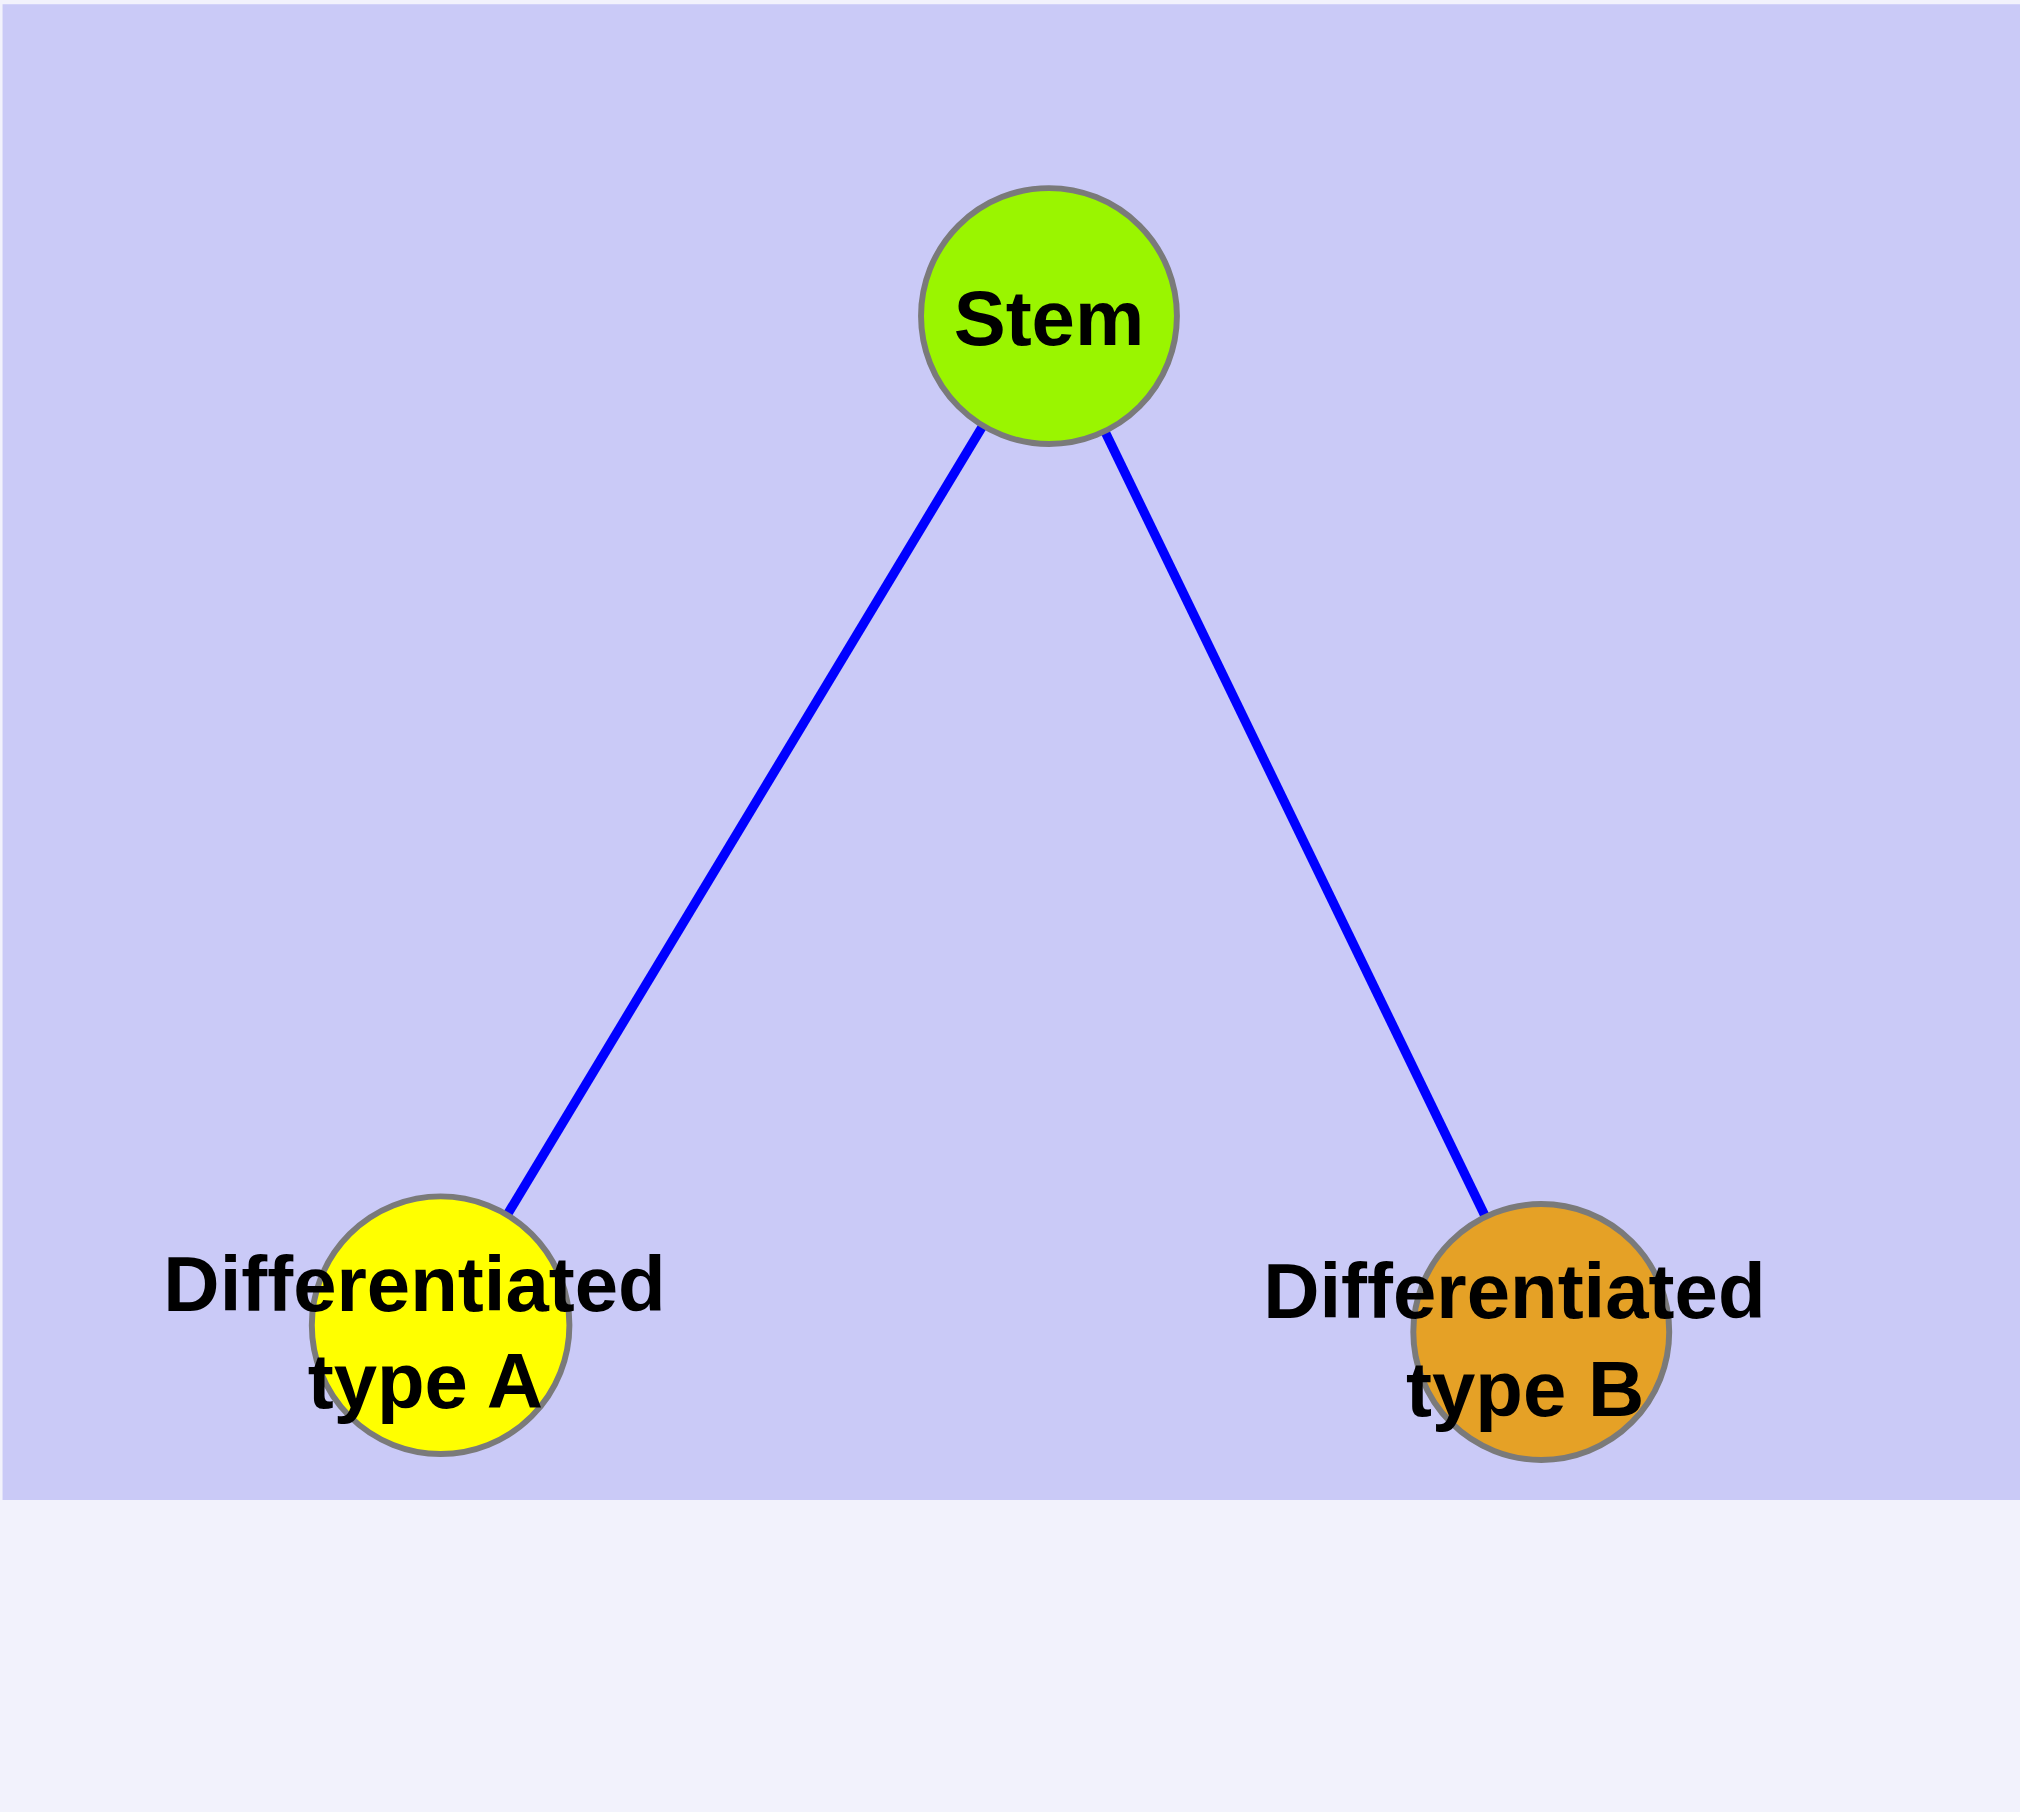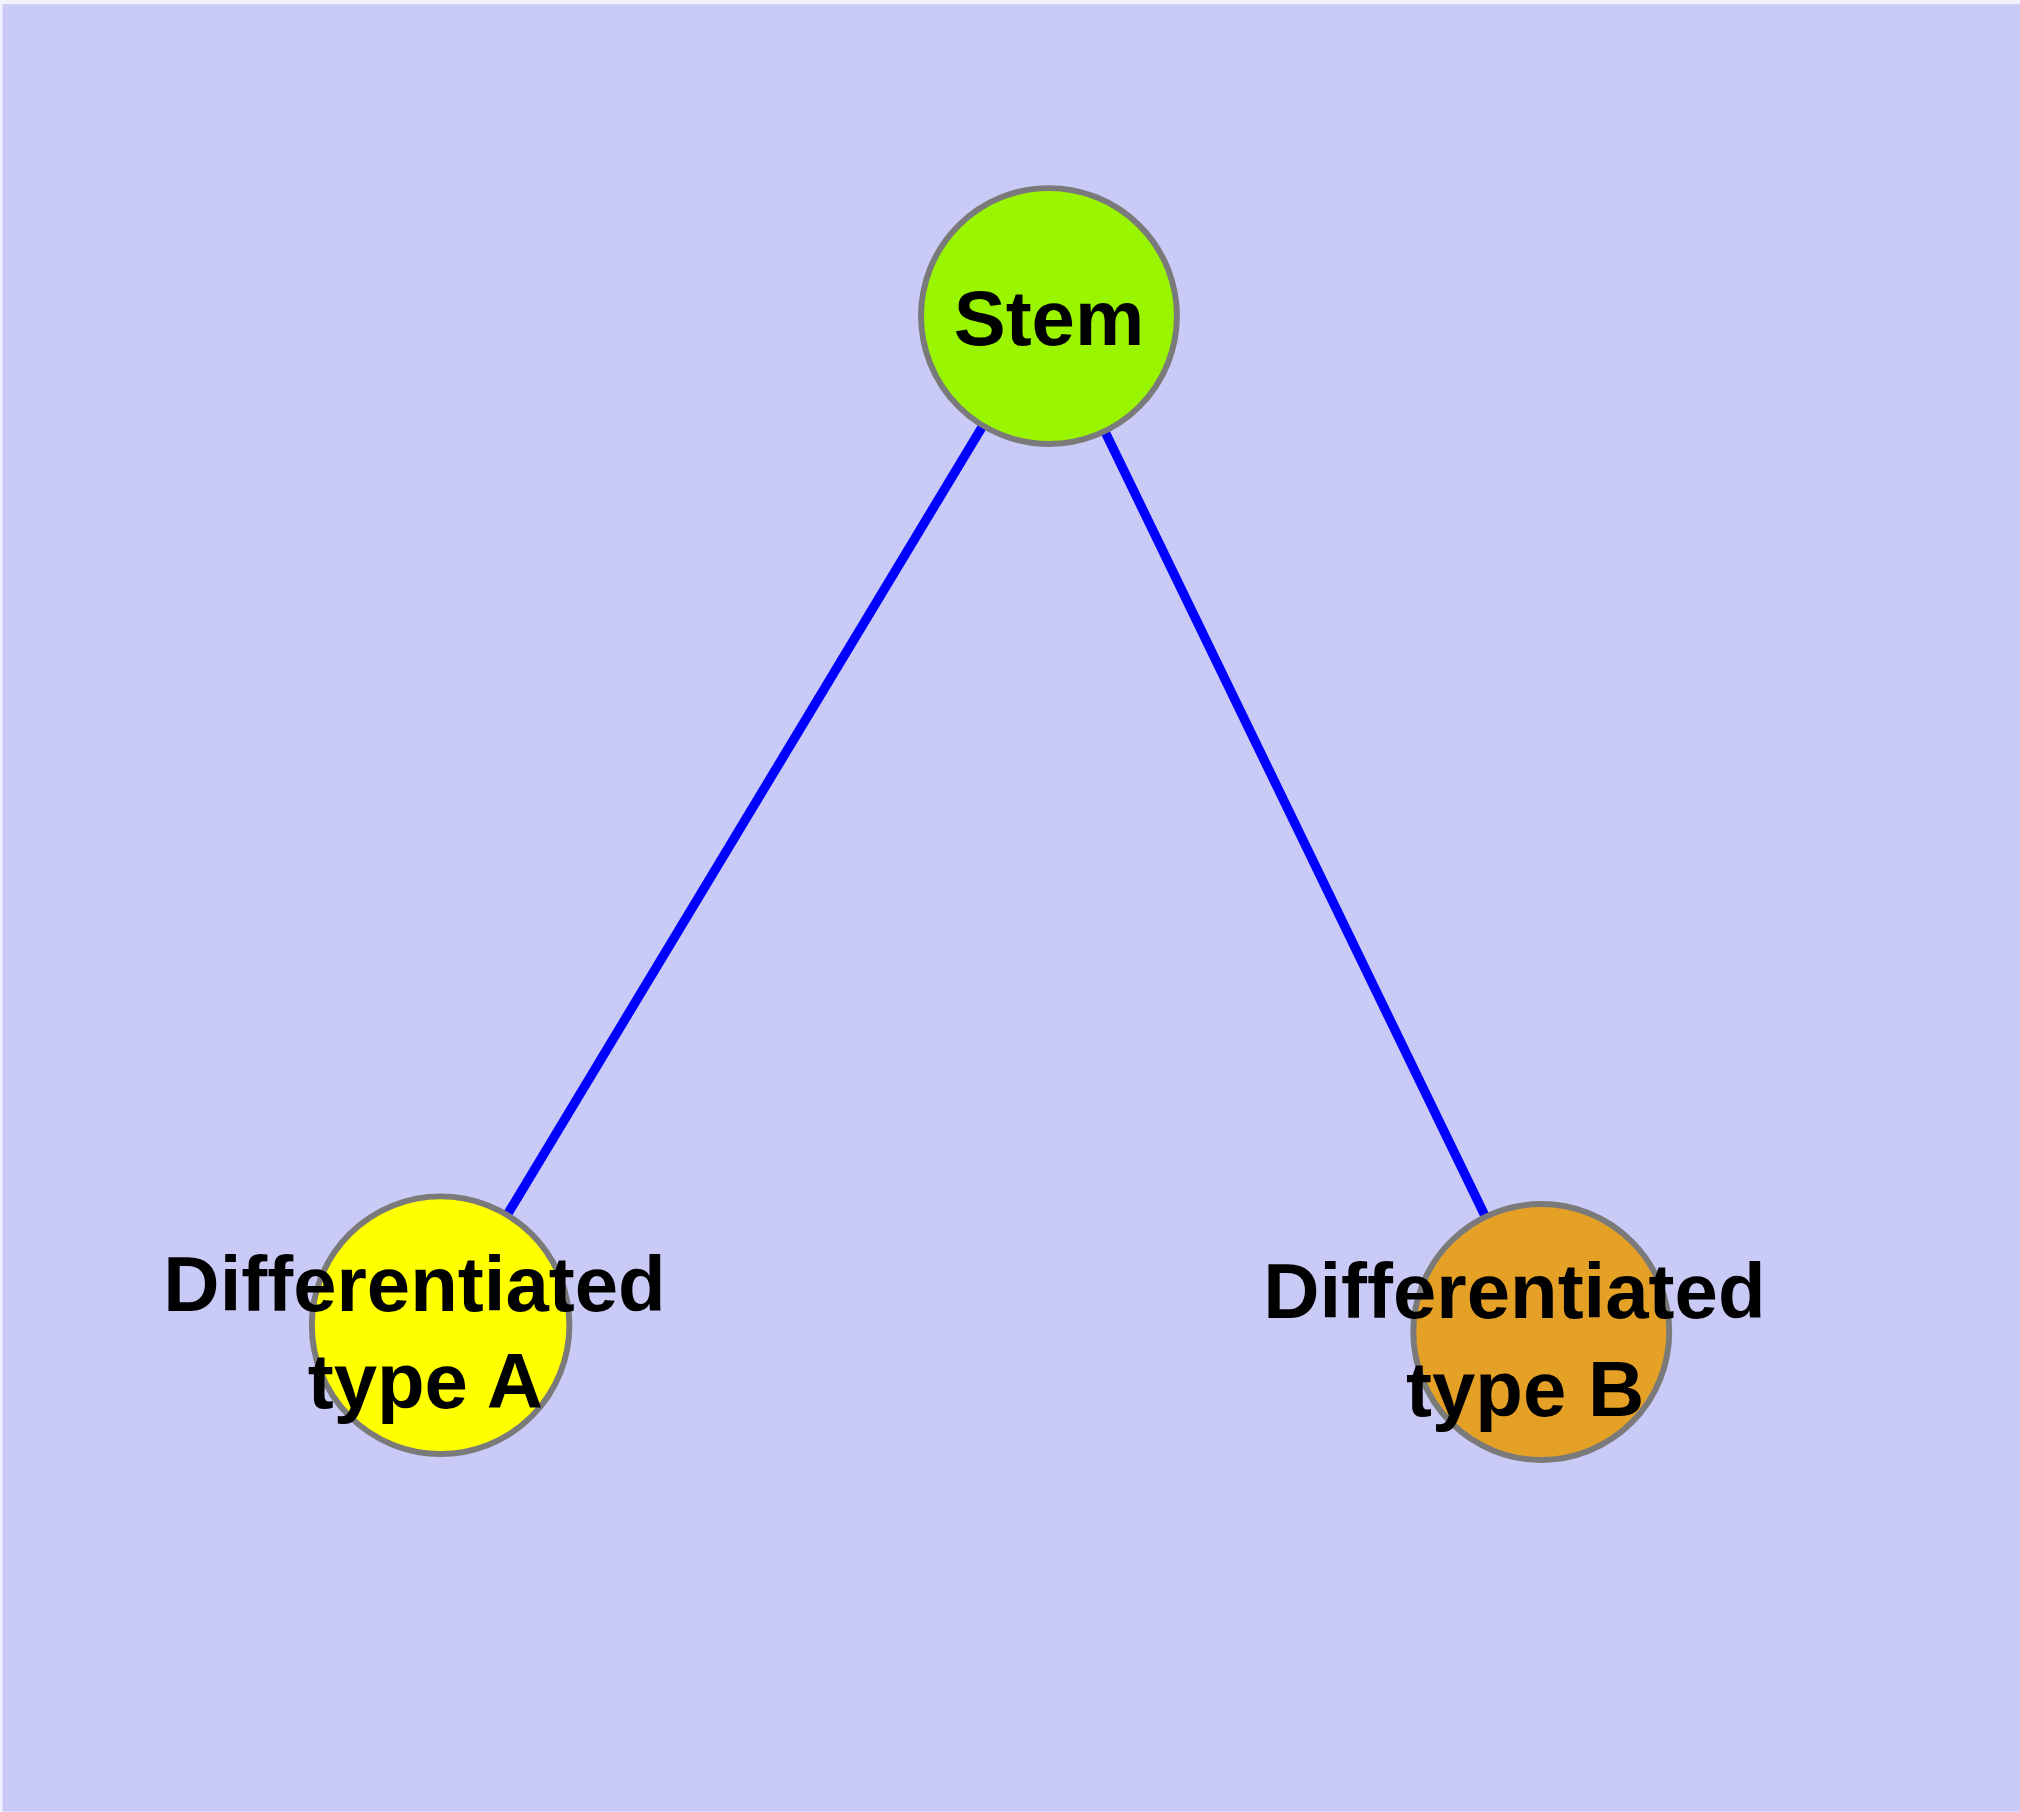--- a/index.html
+++ b/index.html
@@ -2,21 +2,21 @@
 <html style="font-size:13.6px"><head>
 <meta charset="utf-8">
 <style>
   html, body {
     margin: 0;
     padding: 0;
     background: #F2F2FC;
   }
   .stage {
     width: 2021px;
-    height: 1812px;
+    height: 1500px;
     max-width: 100%;
   }
   .stage svg {
     display: block;
     width: 100%;
     height: auto;
   }
   .node-label {
     font-family: "Liberation Sans", sans-serif;
     font-weight: 700;

